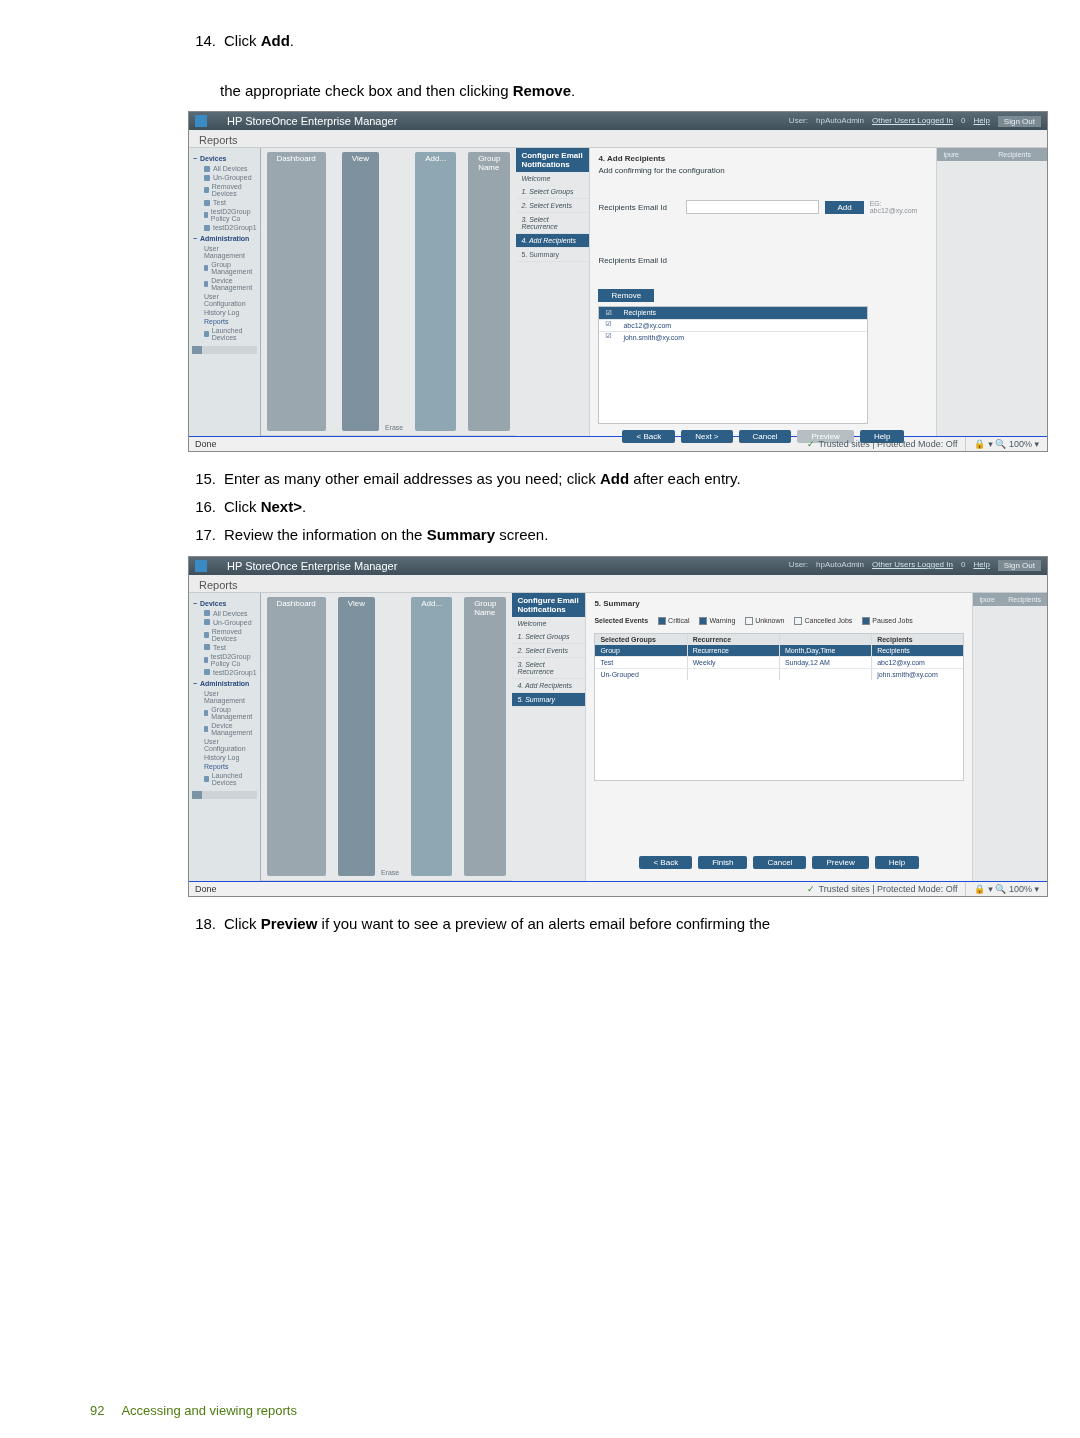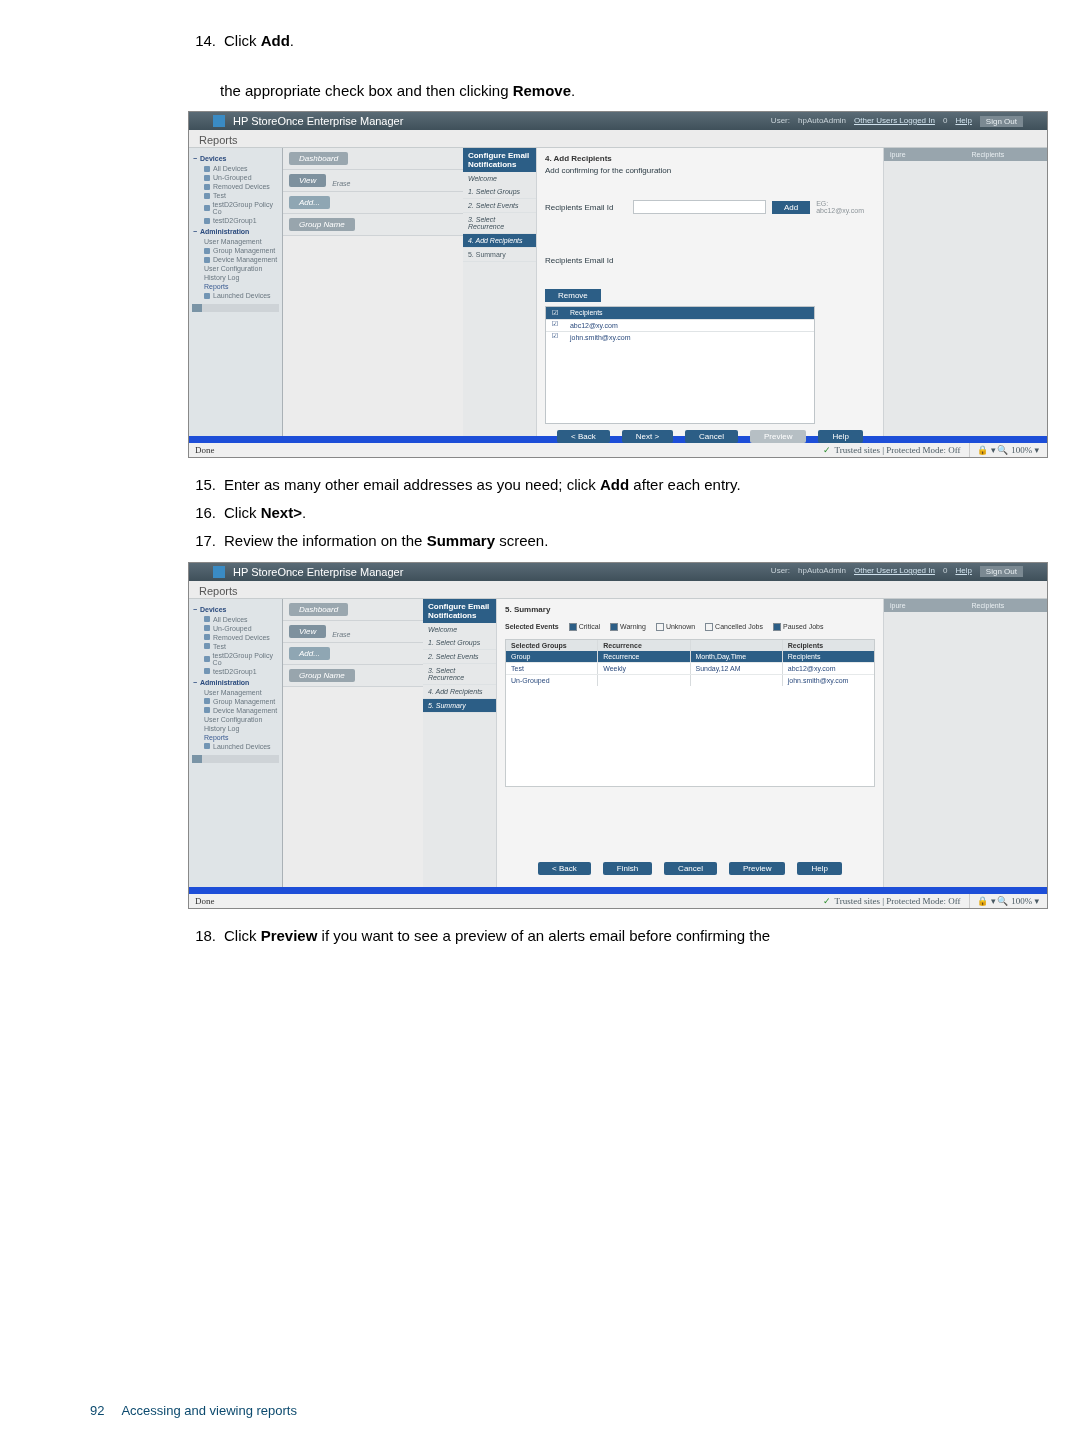--- a/index.html
+++ b/index.html
@@ -4,38 +4,38 @@
 <style>
   * { box-sizing: border-box; margin: 0; padding: 0; }
   body { font-family: Arial, sans-serif; background: #fff; width: 1080px; height: 1438px; position: relative; }
   .page { padding: 30px 90px 20px 90px; }
   .step-text { font-size: 15px; line-height: 1.45; margin-bottom: 6px; color: #000; }
   .step-indent { margin-left: 98px; }
   .step-nested { margin-left: 130px; margin-bottom: 10px; }
   .step-num { display: inline-block; width: 28px; text-align: right; margin-right: 8px; }
   
   .app-shot { margin: 10px 0 16px 98px; width: 860px; border: 1px solid #888; background: #e8e9ea; font-size: 9px; color: #333; }
-  .app-title { background: linear-gradient(#5a6b76,#3f505a); color: #fff; padding: 3px 24px; font-size: 11px; display: flex; align-items: center; gap: 8px; }
+  .app-title { background: linear-gradient(#5a6b76,#3f505a); color: #fff; padding: 3px 6px; font-size: 11px; display: flex; align-items: center; gap: 20px; }
   .app-title .hp-sq { width: 12px; height: 12px; background: #3a8bc4; display: inline-block; }
   .app-title-right { margin-left: auto; display: flex; gap: 8px; font-size: 8px; color: #c9d3d9; align-items: flex-start; }
   .app-title-right .btn-signout { background: #7b8992; padding: 1px 6px; color: #e8eef1; }
   .app-title-right .link { color: #cfe1ec; text-decoration: underline; }
   
   .app-body { display: flex; height: 288px; }
   .nav { width: 94px; background: #dfe4e7; border-right: 1px solid #aab1b6; padding: 4px 3px; font-size: 7px; color: #2a4a7d; }
   .nav-group { color: #2a4a7d; font-weight: bold; margin: 3px 0 2px 0; display:flex; align-items:center; gap:2px; }
   .nav-group .tw { width:6px; display:inline-block; text-align:center; color:#2a4a7d; }
   .nav-item { padding: 1px 0 1px 12px; color:#6a7780; display:flex; align-items:center; gap:3px; }
   .nav-item .dot { width:6px; height:6px; background:#7295b4; border-radius:1px; display:inline-block; }
   .nav-item.sel { color:#2a4a7d; }
   .nav-item.rep { color:#395a91; }
   .nav-scrl { height:8px; background:#ced3d7; margin-top:4px; display:flex; }
   .nav-scrl .nib { width:10px; background:#7a94a6; }
 
-  .center { flex: 1; display: flex; flex-direction: column; font-style: italic; }
+  .center { flex: 1; display: flex; flex-direction: row; }
   .tabs { background:#ececec; padding: 3px 6px 0 6px; font-size:11px; color:#555; border-bottom:1px solid #c7ccce; }
   .tabs .tab { display:inline-block; padding: 1px 4px; }
   .toolbar { display:flex; padding:4px 6px; gap:4px; background:#e6e8e9; border-bottom:1px solid #cfd3d6; }
   .tbtn { font-size:8px; color:#fff; padding:2px 10px; border-radius:2px; }
   .tbtn-dash { background:#9aa7af; }
   .tbtn-view { background:#7e919e; }
   .tbtn-add { background:#8fa6b3; }
   .tbtn-gname { background:#98a5ad; }
   .gn-label { font-size:7px; color:#6a7780; align-self:flex-end; margin-left:2px; }
 
@@ -59,51 +59,51 @@
 
   .tbl { border:1px solid #bfc5c9; width:270px; }
   .tbl-h { display:flex; background:#2c5e86; color:#fff; font-size:7px; }
   .tbl-h .hcell { padding:2px 6px; }
   .hchk { width:18px; text-align:center; }
   .tbl-r { display:flex; background:#fff; border-top:1px solid #e0e4e6; font-size:7px; }
   .tbl-r .cell { padding:2px 6px; color:#2a4a7d; }
   .tbl-r .chkcell { width:18px; text-align:center; color:#2a4a7d; }
   .tbl-empty { height:80px; background:#fff; }
 
-  .wiz-foot { margin-top:auto; display:flex; gap:12px; justify-content:center; padding:6px 0; }
+  .wiz-foot { margin-top:auto; display:flex; gap:6px; justify-content:center; padding:6px 0; }
   .fbtn { font-size:8px; padding:2px 14px; color:#fff; border:none; border-radius:2px; }
   .fbtn.primary { background:#2c5e86; }
   .fbtn.disabled { background:#b6bfc4; }
 
   .right-pane { width:164px; background:#e6e8e9; border-left:1px solid #cfd3d6; }
   .right-pane .thead { display:flex; background:#98a5ad; color:#e8eef1; font-size:7px; }
   .right-pane .thead .rc { flex:1; padding:3px 6px; }
 
-  .statusbar { display:flex; font-size:9px; color:#333; border-top:7px solid #1d4ed8; background:#f0f0f0;font-family:Liberation Serif, serif; }
+  .statusbar { display:flex; font-size:9px; color:#333; border-top:1px solid #1d4ed8; background:#f0f0f0; }
   .statusbar .sb-left { padding:2px 6px; flex:0 0 60px; }
   .statusbar .sb-mid { flex:1; text-align:right; padding:2px 8px; color:#4a5a63; }
   .statusbar .sb-mid .chk { color:#2a8a2a; margin-right:4px; }
   .statusbar .sb-right { padding:2px 8px; border-left:1px solid #ccc; color:#4a5a63; }
 
   
   .sum-chk { font-size:7px; color:#333; display:flex; gap:10px; margin:6px 0 8px 0; }
   .sum-chk .ck { display:flex; align-items:center; gap:2px; }
   .sum-chk .box { width:8px; height:8px; border:1px solid #7d8993; display:inline-block; }
   .sum-chk .box.on { background:#2c5e86; }
 
   .tbl2 { width:370px; border:1px solid #c7ccce; }
   .tbl2 .r { display:flex; font-size:7px; }
   .tbl2 .h { background:#2c5e86; color:#fff; }
   .tbl2 .sub { background:#e0e4e6; color:#333; font-weight:bold; }
   .tbl2 .c { flex:1; padding:2px 5px; border-right:1px solid #d7dbdd; }
   .tbl2 .c:last-child { border-right:none; }
   .tbl2 .body .r { background:#fff; border-top:1px solid #e6e9ea; color:#2a4a7d; }
   .tbl2 .empty { height:100px; background:#fff; }
 
-  .footer { position:absolute; bottom:20px; left:90px; font-size:13px; color:#0c4a6e; }
+  .footer { position:absolute; bottom:20px; left:90px; font-size:13px; color:#4d7c0f; }
   .pgnum { margin-right:14px; }
 </style>
 </head>
 <body>
 
 <div class="page">
 
   <div class="step-text step-indent">
     <span class="step-num">14.</span><span>Click </span><b>Add</b><span>.</span>
   </div>

